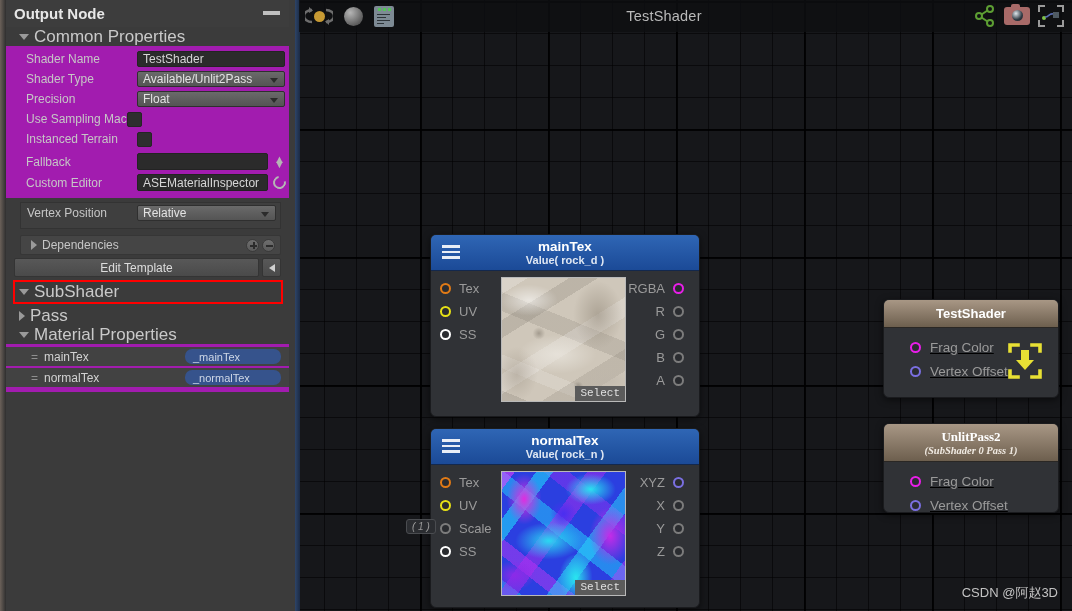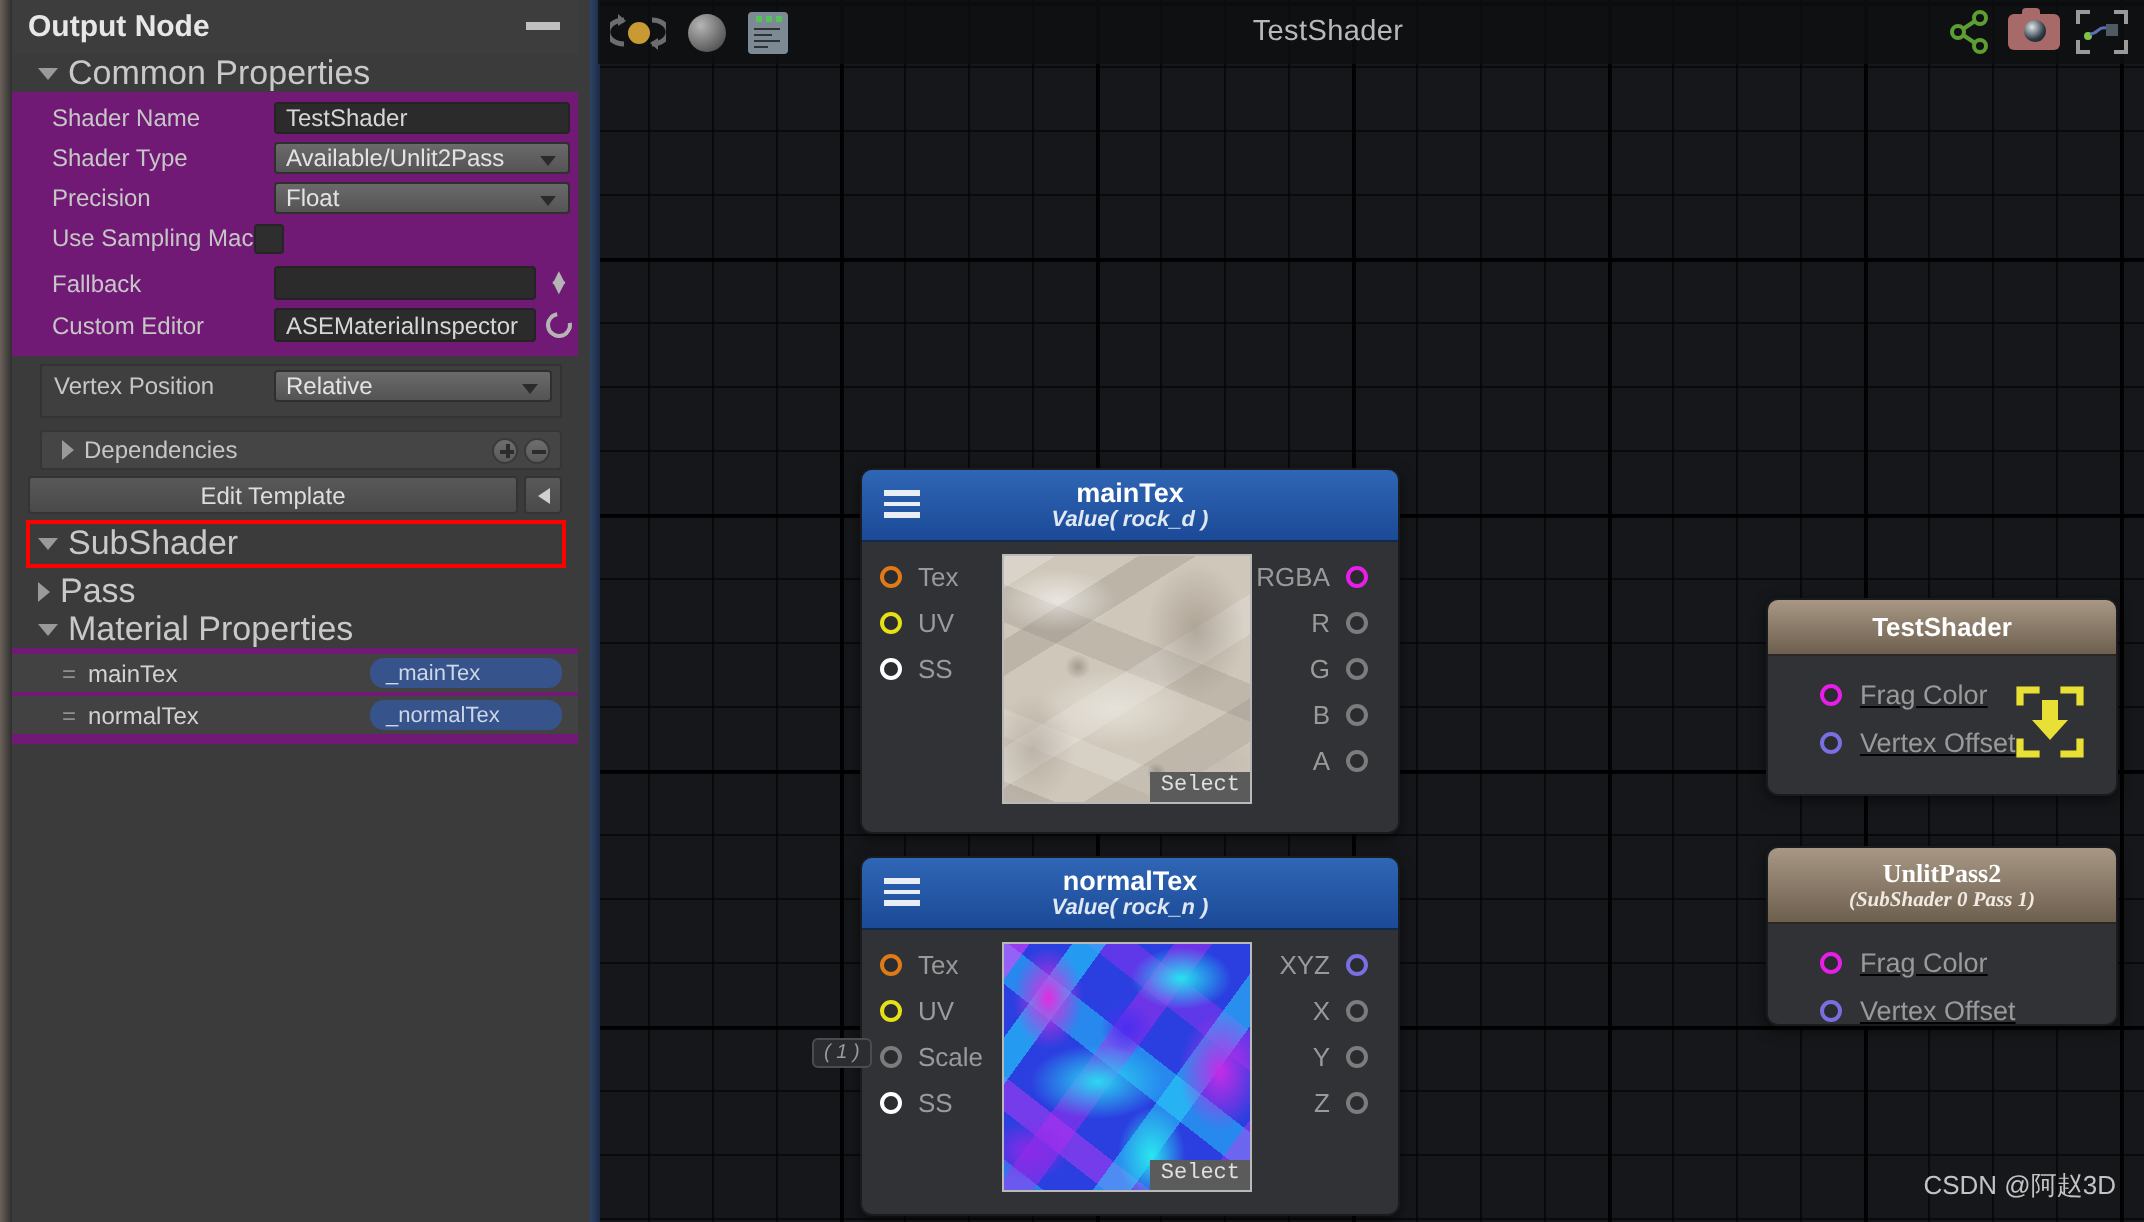--- a/index.html
+++ b/index.html
@@ -101,21 +101,21 @@
   }
 
   .foldout {
     height: 19px; background: #3b3b3b; display:flex; align-items:center;
     padding-left: 13px; color:#c9c9c9; font-size:17px;
   }
   .tri { width:0; height:0; margin-right:5px; }
   .tri-down { border-left:5px solid transparent; border-right:5px solid transparent; border-top:6px solid #9a9a9a; }
   .tri-right { border-top:5px solid transparent; border-bottom:5px solid transparent; border-left:6px solid #9a9a9a; }
 
-  .panel { background:#701a75; margin: 0; }
+  .panel { background:#a21caf; margin: 0; }
 
   .row { display:flex; align-items:center; height:20px; padding-left: 20px; }
   .row .lbl { color:#c6c6c6; font-size:12px; }
   .fld {
     height:16px; background:#2b2b2b; border:1px solid #232323; border-radius:2px;
     color:#d6d6d6; font-size:12px; display:flex; align-items:center; padding-left:5px;
   }
   .fld.dd {
     background: linear-gradient(to bottom,#6a6a6a,#545454);
     border:1px solid #2f2f2f; justify-content:flex-start; position:relative;
@@ -186,21 +186,21 @@
     overflow:hidden;
   }
   .node-hdr-tex {
     height:36px; background: linear-gradient(to bottom,#2f66b5,#1b4a97);
     position:relative; display:flex; flex-direction:column; align-items:center;
     justify-content:center; border-bottom:1px solid #13284d;
   }
   .burger { position:absolute; left:11px; top:10px; width:18px; }
   .burger i { display:block; height:2.5px; background:#e9eef6; margin-bottom:3px; }
   .node-title { color:#fff; font-size:13.5px; font-weight:bold; line-height:15px; }
-  .node-sub { color:#dfe7f3; font-size:11px; font-style:italic; font-weight:bold; line-height:13px; }
+  .node-sub { color:#dfe7f3; font-size:11px; font-weight:bold; line-height:13px; }
 
   .node-body { display:flex; padding:6px 0 4px 0; position:relative; }
   .ports-l { width:70px; padding-left:9px; }
   .ports-r { width:68px; padding-right:10px; text-align:right; }
   .port { display:flex; align-items:center; height:23px; }
   .port.r { justify-content:flex-end; }
   .pdot {
     width:11px; height:11px; border-radius:50%; border:2.5px solid #7c7c7c;
     background:#2a2c30; flex:none;
   }
@@ -507,20 +507,24 @@
           <span class="fld dd" style="width:148px">Available/Unlit2Pass</span>
         </div>
         <div class="row">
           <span class="lbl" style="width:111px">Precision</span>
           <span class="fld dd" style="width:148px">Float</span>
         </div>
         <div class="row">
           <span class="lbl">Use Sampling Mac</span>
           <span class="chk"></span>
         </div>
+        <div class="row">
+          <span class="lbl" style="width:111px">Instanced Terrain</span>
+          <span class="chk"></span>
+        </div>
         <div class="row" style="height:21px;margin-top:2px">
           <span class="lbl" style="width:111px">Fallback</span>
           <span class="fld" style="width:131px;height:17px"></span>
           <span class="spinner">▲<br>▼</span>
         </div>
         <div class="row" style="height:21px">
           <span class="lbl" style="width:111px">Custom Editor</span>
           <span class="fld" style="width:131px;height:17px">ASEMaterialInspector</span>
           <span class="refresh-glyph"></span>
         </div>

